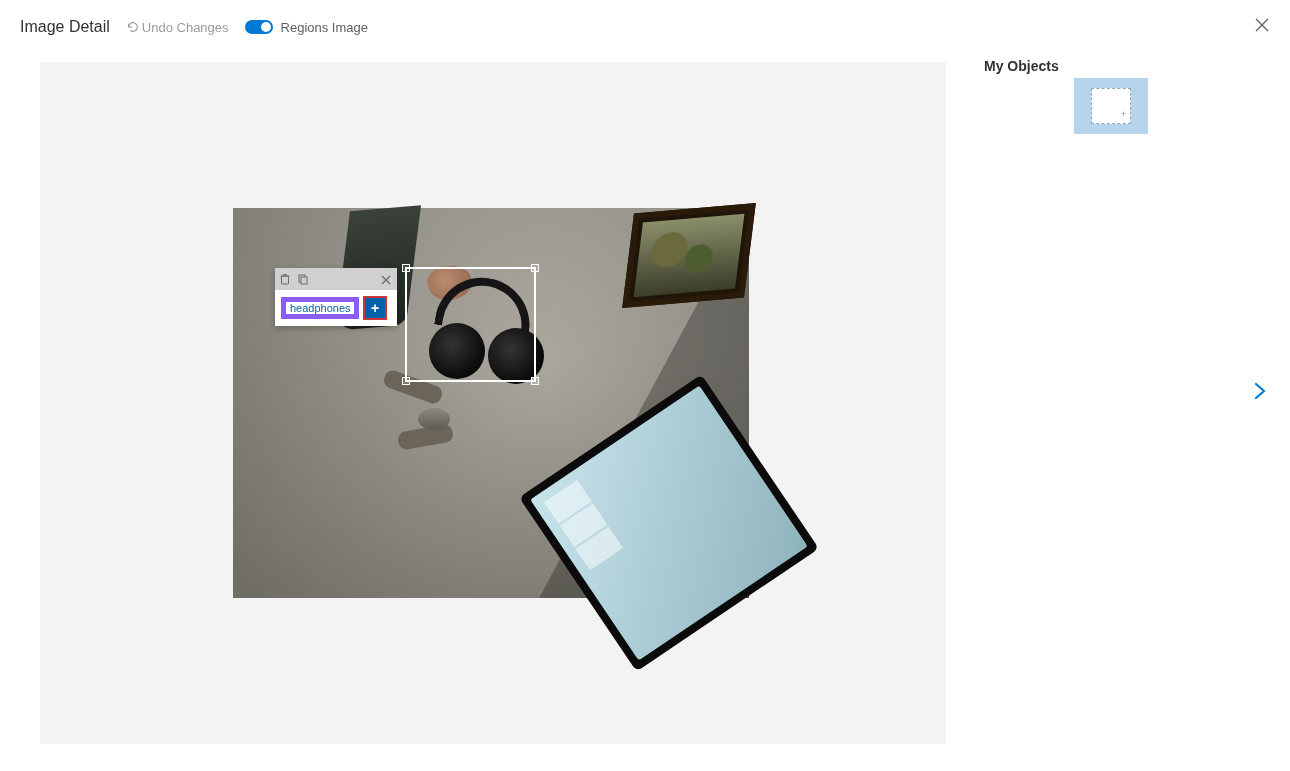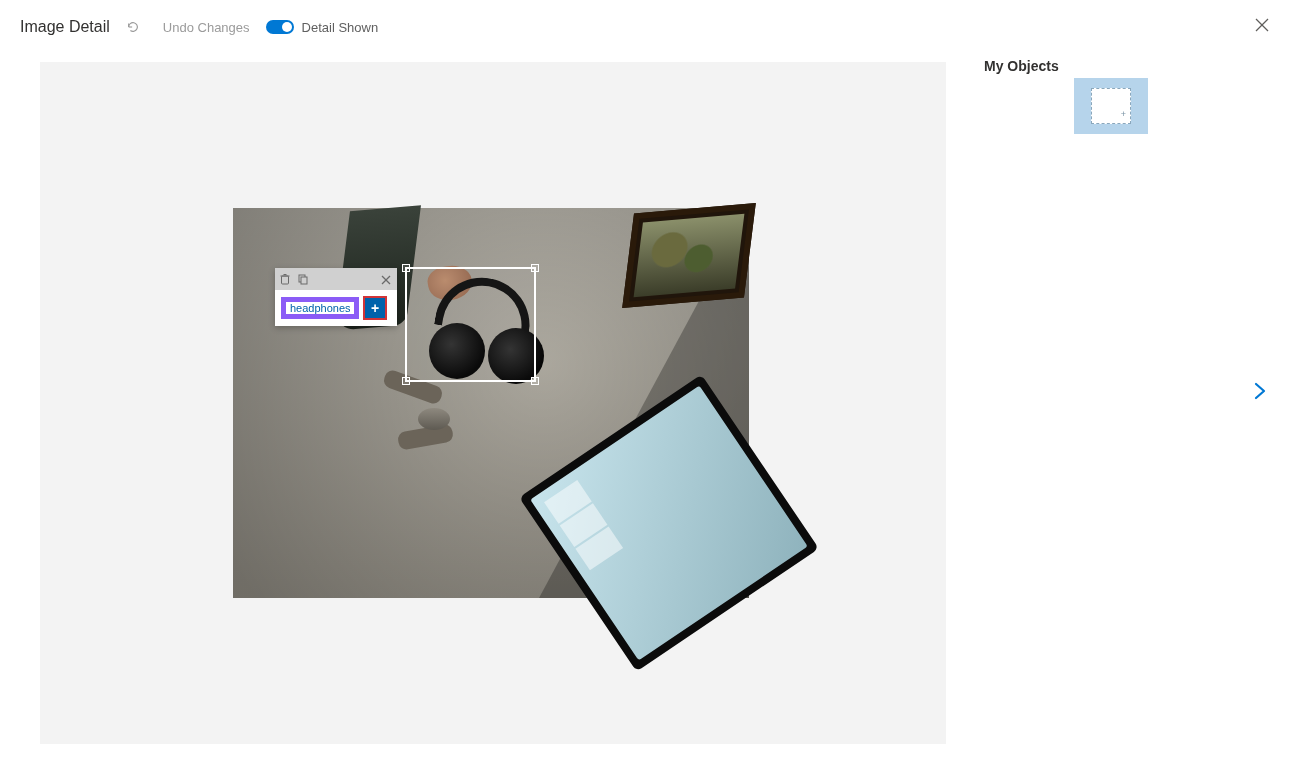--- a/index.html
+++ b/index.html
@@ -26,21 +26,21 @@
       gap: 16px;
     }
     .header-title {
       font-size: 16px;
       color: #323130;
       font-weight: 400;
     }
     .undo-group {
       display: flex;
       align-items: center;
-      gap: 23px;
+      gap: 2px;
       color: #9b9b9b;
       cursor: pointer;
     }
     .toggle-group {
       display: flex;
       align-items: center;
       gap: 8px;
       color: #606060;
     }
     .toggle {
@@ -372,21 +372,21 @@
         <path d="M3 8 L7 8"></path>
       </svg>
     </span>
     <span>Undo Changes</span>
   </div>
 
   <div class="toggle-group">
     <div class="toggle">
       <div class="toggle-knob"></div>
     </div>
-    <span>Detail Shown</span>
+    <span>Regions Image</span>
   </div>
 </div>
 
 <div class="close-btn">
   <span>
     <svg width="14" height="14" viewBox="0 0 14 14" stroke="#605e5c" stroke-width="1.2">
       <line x1="1" y1="1" x2="13" y2="13"></line>
       <line x1="13" y1="1" x2="1" y2="13"></line>
     </svg>
   </span>

